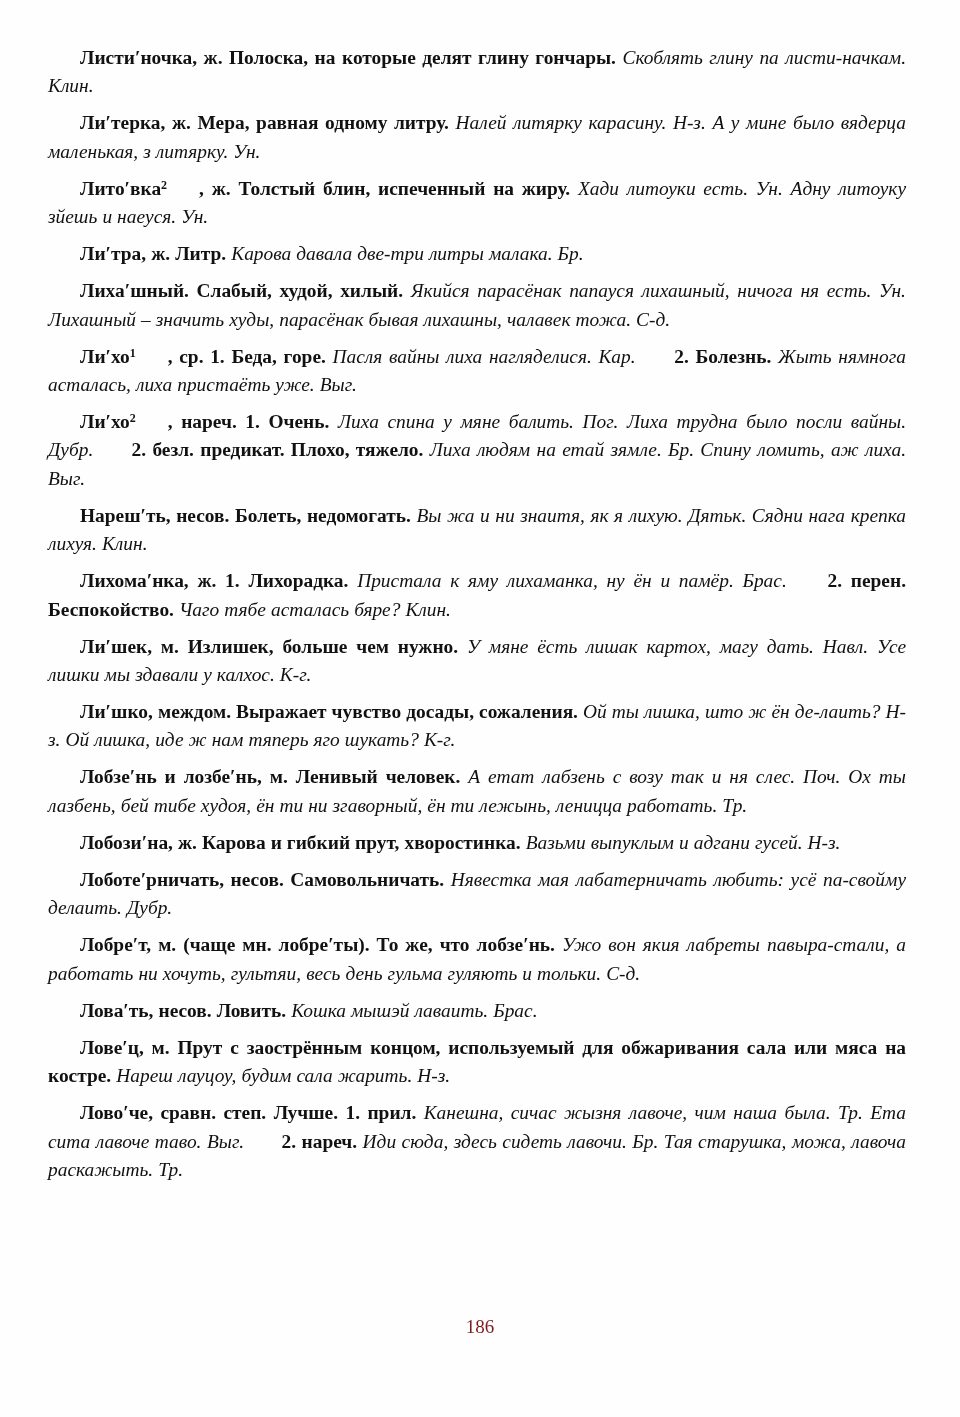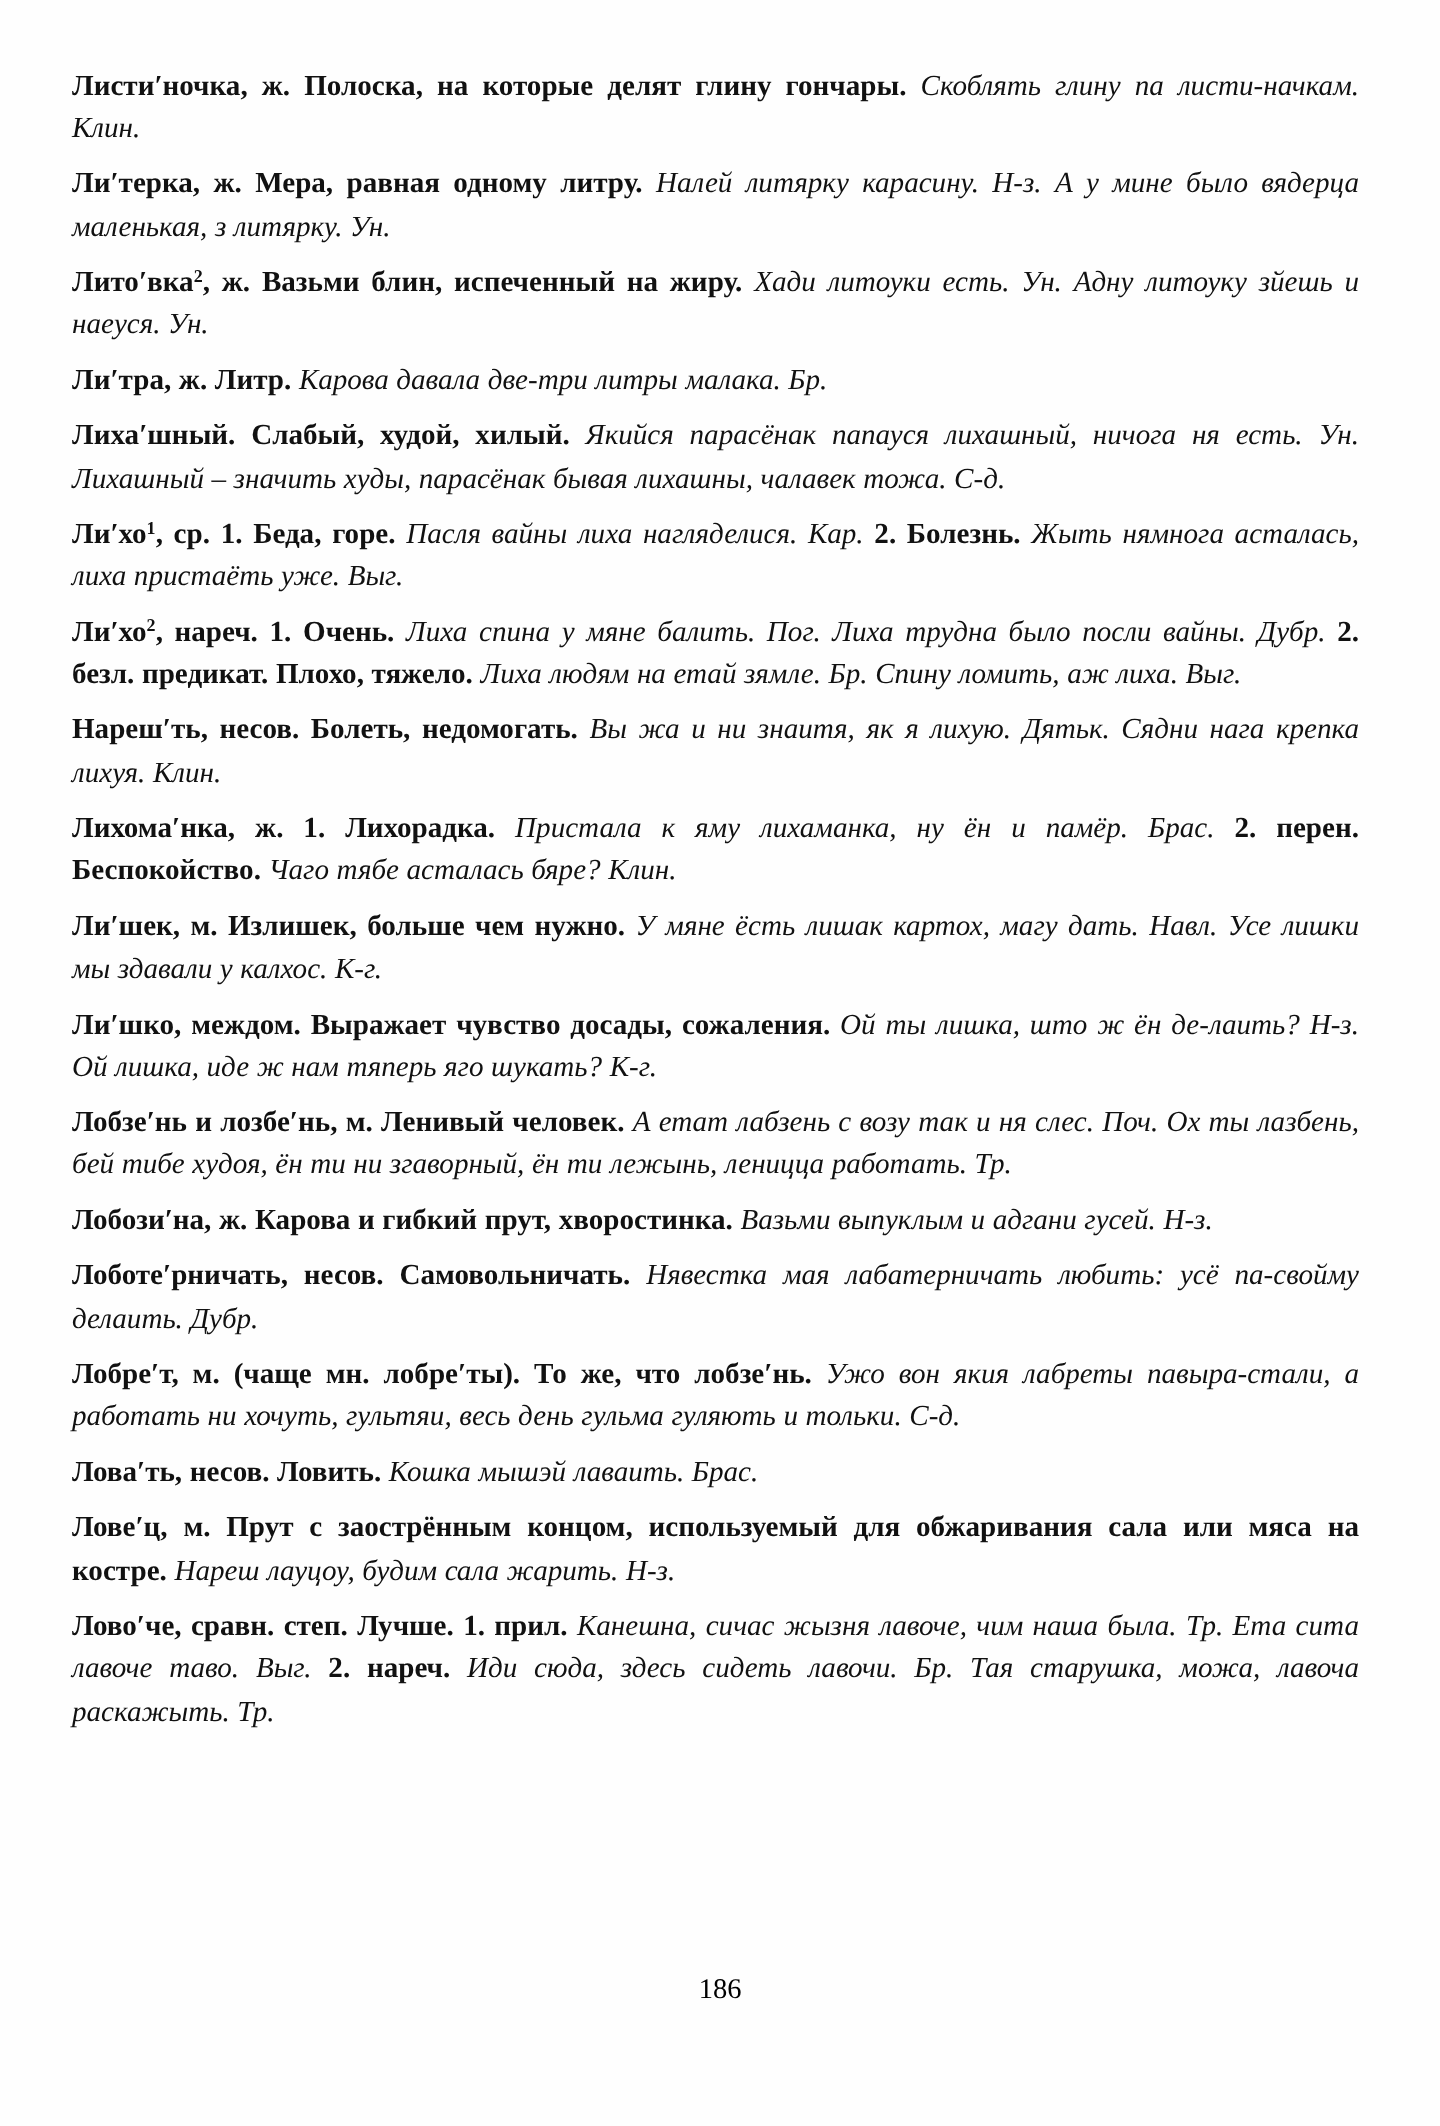--- a/index.html
+++ b/index.html
@@ -37,40 +37,41 @@
     margin: 0 0 8.6px 0;
     hyphens: manual;
     word-spacing: 0.2px;
   }
   .entry:last-of-type {
     margin-bottom: 0;
   }
   
   .hw {
     font-weight: bold;
+    margin-left: 32px;
   }
   
   .ex {
     font-style: italic;
   }
   sup {
     font-size: 0.62em;
     vertical-align: 0.52em;
     line-height: 0;
     font-weight: bold;
   }
   .page-number {
     position: absolute;
     left: 0;
     top: 1316px;
     width: 960px;
     text-align: center;
     font-size: 19px;
     font-family: "Liberation Serif", "DejaVu Serif", serif;
-    color: #000000;
+    color: #7f1d1d;
   }
 </style>
 </head>
 <body>
 
 <div class="page">
 
   <div class="text-column">
 
     <p class="entry">
@@ -78,21 +79,21 @@
       <span class="ex">Скоблять глину па листи-начкам. Клин.</span>
     </p>
 
     <p class="entry">
       <span class="hw">Ли′терка, ж. Мера, равная одному литру.</span>
       <span class="ex">Налей литярку карасину. Н-з.  А у мине было вядерца маленькая, з литярку. Ун.</span>
     </p>
 
 
     <p class="entry">
-      <span class="hw">Лито′вка</span><sup>2</sup><span class="hw">, ж. Вазьми блин, испеченный на жиру.</span>
+      <span class="hw">Лито′вка</span><sup>2</sup><span class="hw">, ж. Толстый блин, испеченный на жиру.</span>
       <span class="ex">Хади литоуки есть. Ун.  Адну литоуку зйешь и наеуся. Ун.</span>
     </p>
 
     <p class="entry">
       <span class="hw">Ли′тра, ж. Литр.</span>
       <span class="ex">Карова давала две-три литры малака. Бр.</span>
     </p>
 
     <p class="entry">
       <span class="hw">Лиха′шный. Слабый, худой, хилый.</span>

